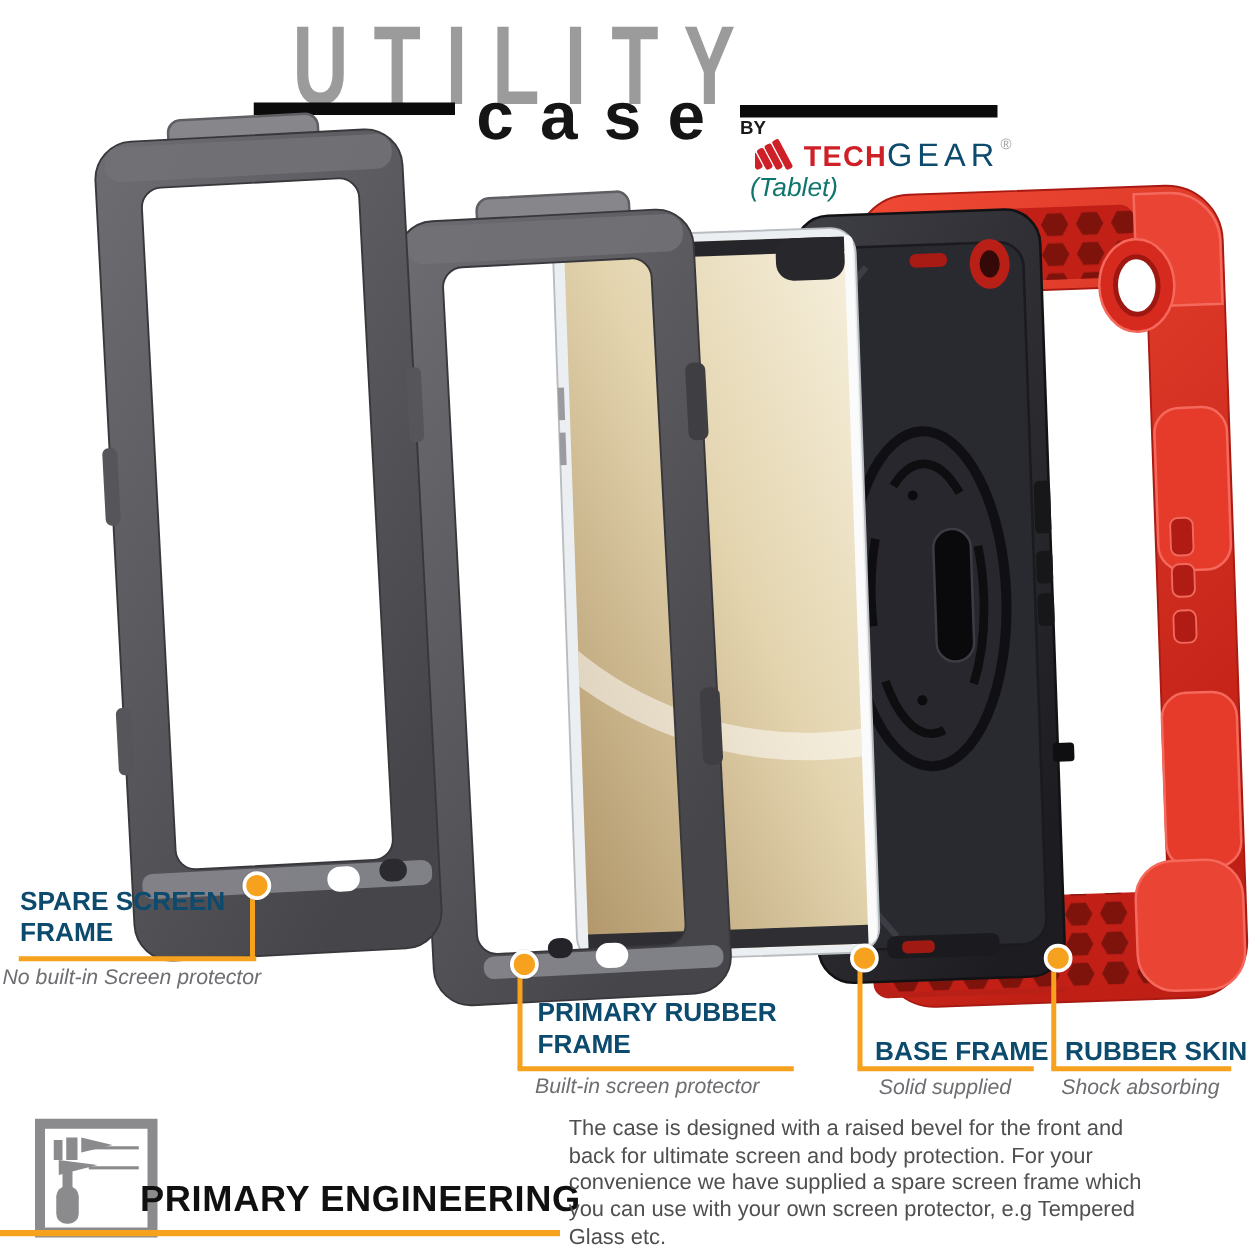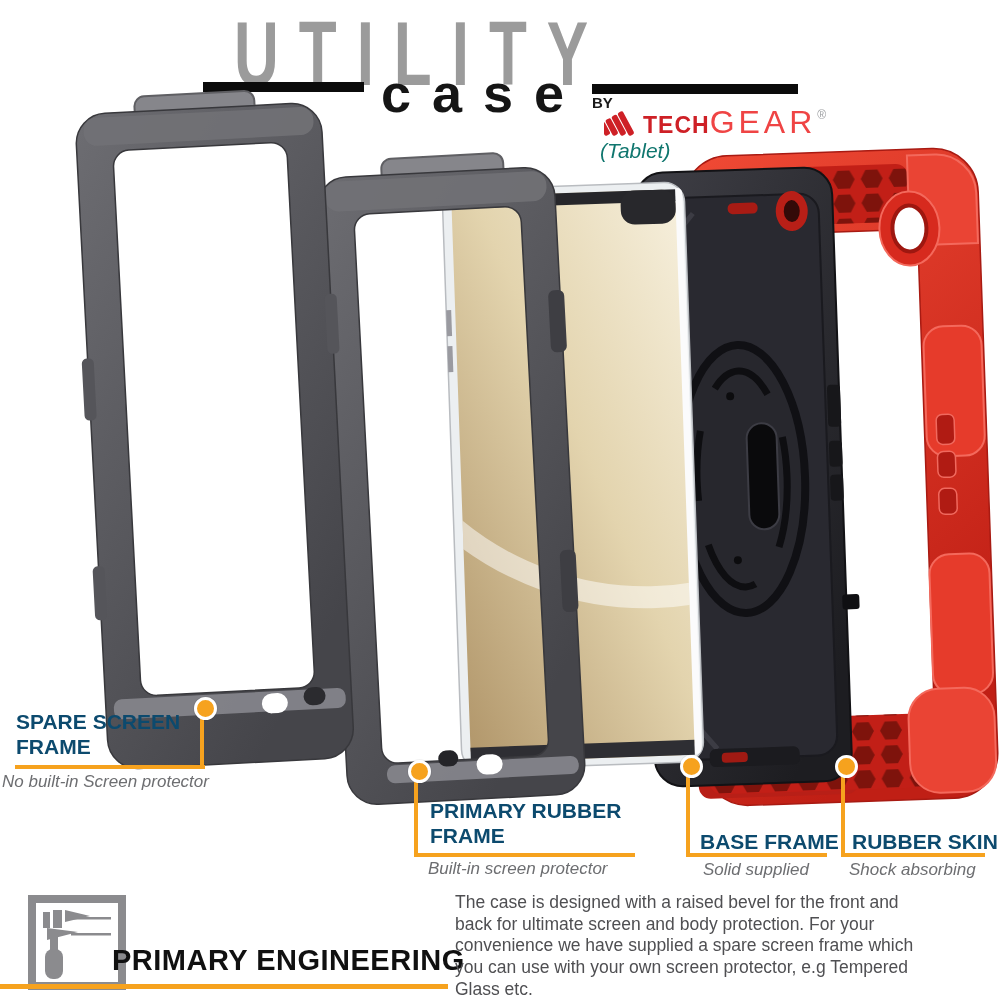--- a/index.html
+++ b/index.html
@@ -10,21 +10,21 @@
   .title{position:absolute;left:234px;top:2px;font-size:62px;font-weight:bold;color:#9b9b9b;
          letter-spacing:20px;transform:scaleY(1.45);transform-origin:top left;white-space:nowrap;}
   .bar{position:absolute;background:#0b0b0b;height:10px;}
   .bar-left{left:203px;top:82px;width:161px;}
   .bar-right{left:592px;top:84px;width:206px;}
   .subtitle{position:absolute;left:381px;top:62px;font-size:54px;font-weight:700;color:#151515;
             letter-spacing:21px;white-space:nowrap;}
   .bylabel{position:absolute;left:592px;top:94px;font-size:15px;font-weight:bold;color:#1a1a1a;}
   .brandrow{position:absolute;left:604px;top:103px;display:flex;align-items:baseline;white-space:nowrap;}
   .brand-tech{font-size:23px;font-weight:bold;color:#ce2026;letter-spacing:1px;}
-  .brand-gear{font-size:32px;font-weight:400;color:#ef4444;letter-spacing:4px;text-align:right;}
+  .brand-gear{font-size:26px;font-weight:400;color:#0c4a6e;letter-spacing:4px;text-align:right;}
   .brand-reg{font-size:12px;color:#9d9fa2;position:relative;top:-14px;margin-left:1px;}
   .burst{position:relative;width:38px;height:30px;margin-right:1px;top:4px;}
   .tablet-note{position:absolute;left:600px;top:139px;font-size:21px;font-style:italic;color:#0f766e;}
 
   
   .dot{position:absolute;width:17px;height:17px;border-radius:50%;background:#f6a21e;
        border:3px solid #ffffff;box-shadow:0 0 0 1px rgba(0,0,0,0.05);z-index:6;}
   .vline{position:absolute;width:4px;background:#f6a21e;z-index:5;}
   .hline{position:absolute;height:4px;background:#f6a21e;z-index:5;}
   .co-title{position:absolute;font-size:21px;font-weight:bold;color:#0c4a6e;line-height:1.18;z-index:5;}

